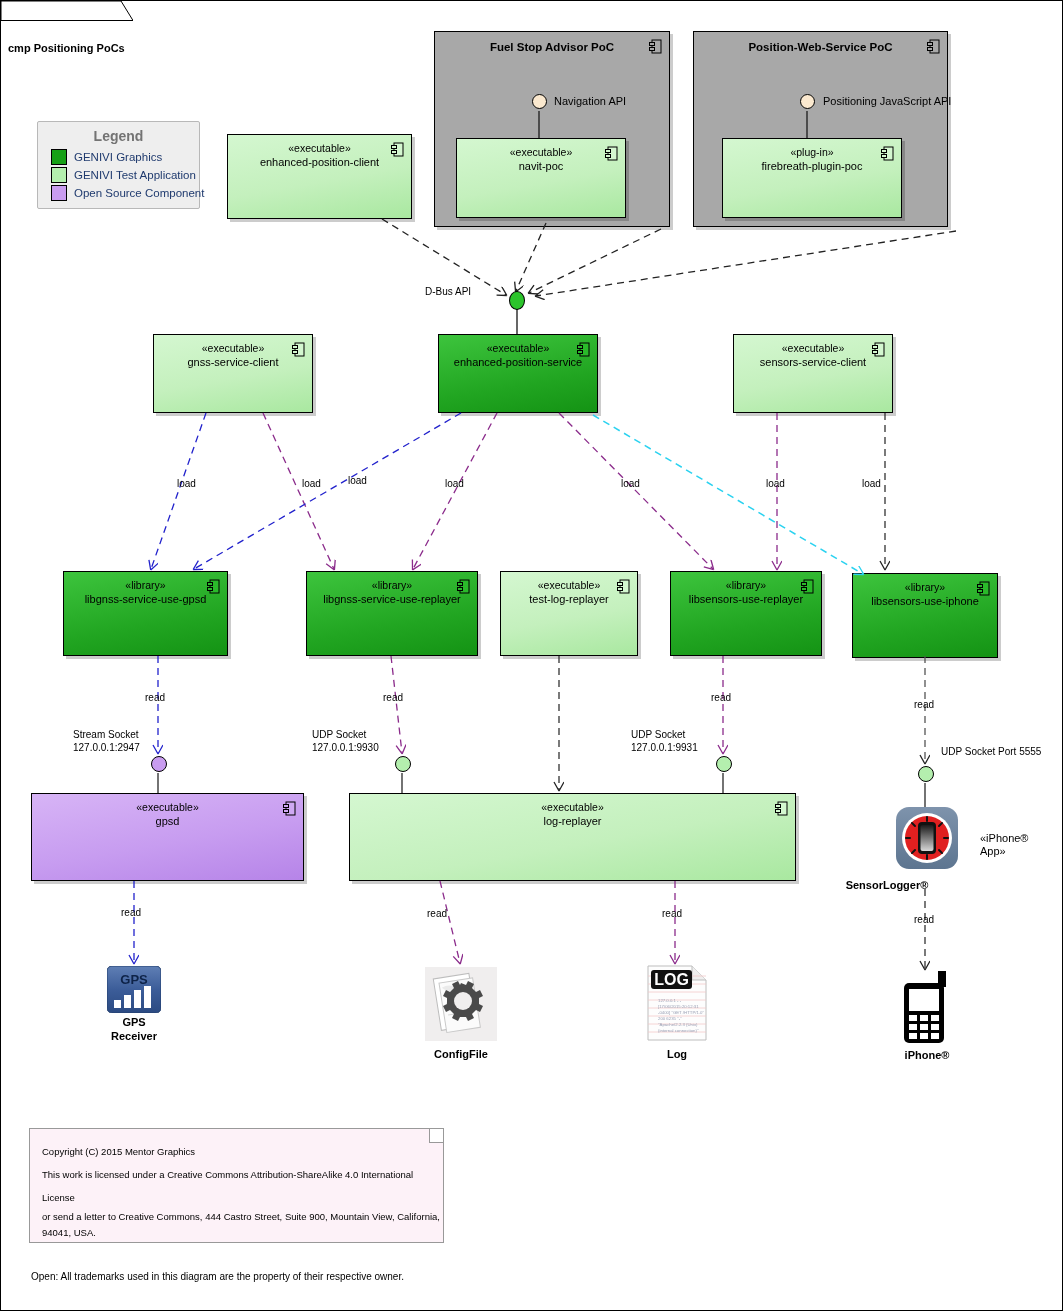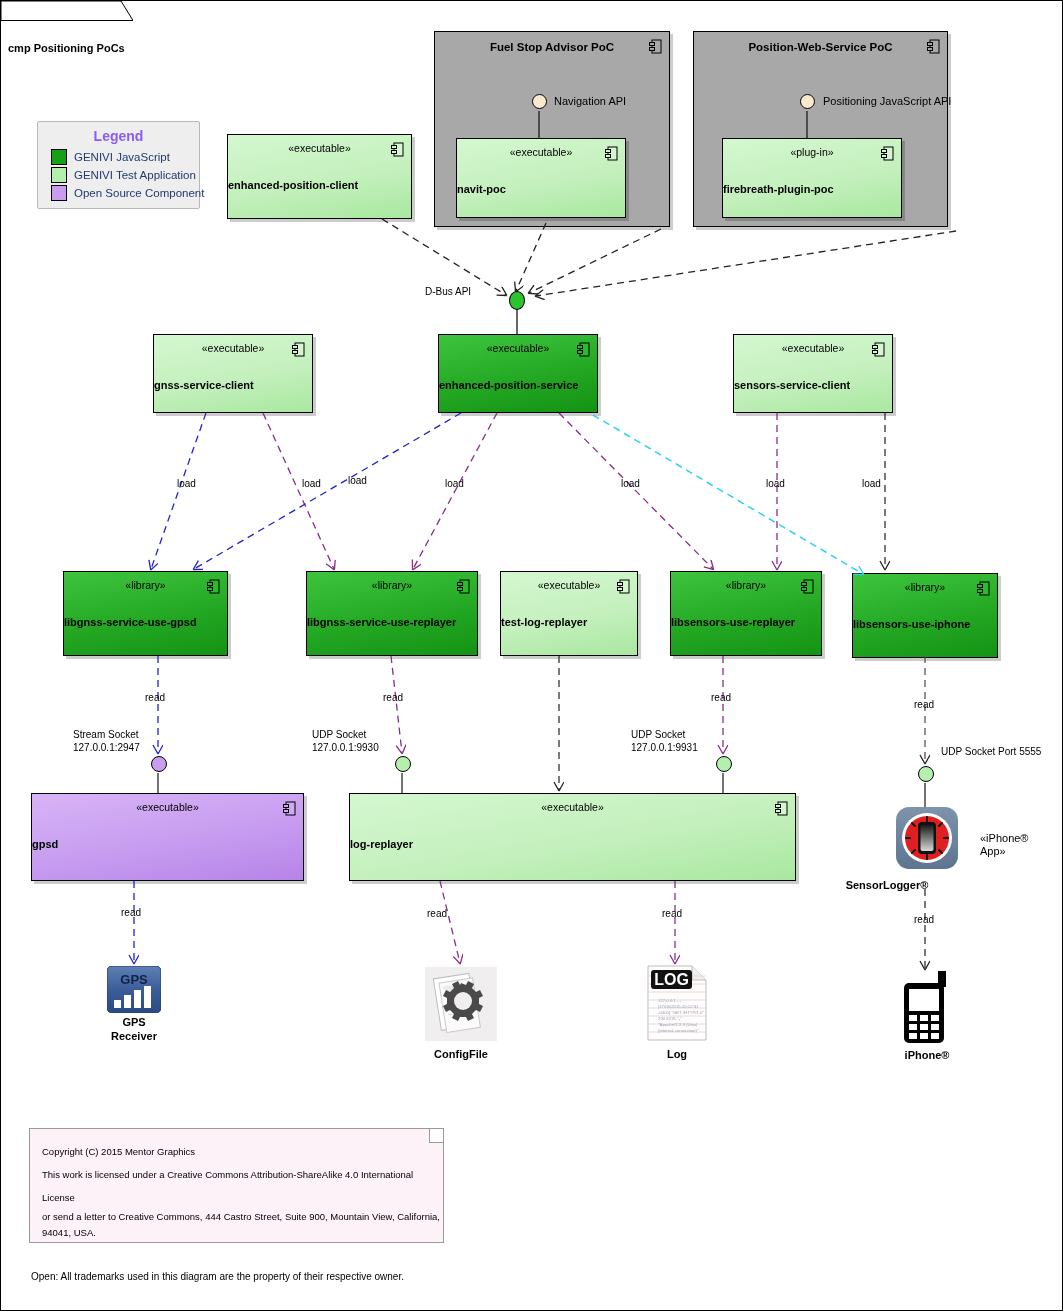--- a/index.html
+++ b/index.html
@@ -44,22 +44,22 @@
   .comp {
     border: 1px solid #000;
     position: absolute;
     box-shadow: 3px 3px 0 rgba(0,0,0,0.20);
   }
   .comp .stereo {
     text-align: center; font-size: 10.5px; color: #000;
     margin-top: 7px; line-height: 13px; white-space: nowrap;
   }
   .comp .cname {
-    font-size: 11px; font-weight: bold; color: #000;
-    line-height: 14px; white-space: nowrap; margin-top: 23px;
+    text-align: center; font-size: 11px; font-weight: normal; color: #000;
+    line-height: 14px; white-space: nowrap;
   }
   .compicon {
     position: absolute; right: 7px; top: 7px;
     width: 13px; height: 15px;
   }
   
   .fill-genivi { background: linear-gradient(170deg,#3dc43d 0%, #21a521 62%, #149314 100%); }
   .fill-test   { background: linear-gradient(170deg,#d4f7d0 0%, #c4f0bd 55%, #a9e8a0 100%); }
   .fill-oss    { background: linear-gradient(170deg,#d7b4f6 0%, #c79cf0 55%, #b684e8 100%); }
 
@@ -77,21 +77,21 @@
 
   
   #legend {
     position: absolute;
     background: #eeeeee;
     border: 1px solid #b8b8b8;
     border-radius: 2px;
   }
   #legend .ltitle {
     text-align: center; font-size: 14px; font-weight: bold;
-    color: #8b5cf6; margin-top: 6px; margin-bottom: 5px;
+    color: #737373; margin-top: 6px; margin-bottom: 5px;
   }
   #legend .lrow {
     display: flex; align-items: center;
     margin: 2px 0 2px 13px;
   }
   #legend .swatch {
     width: 16px; height: 16px; border: 1px solid #000;
     margin-right: 7px; flex: none;
   }
   #legend .ltext { font-size: 11.5px; color: #1f3a6e; white-space: nowrap; }
@@ -214,21 +214,21 @@
     <svg class="tabshape" viewBox="0 0 132 20" preserveAspectRatio="none">
       <path d="M0,0 L120,0 L132,19.5 L0,19.5 Z" fill="#ffffff" stroke="#000" stroke-width="1"></path>
     </svg>
     <div class="tablabel">cmp Positioning PoCs</div>
   </div>
 
   <div id="legend" style="left:36px; top:120px; width:163px; height:88px;">
     <div class="ltitle">Legend</div>
     <div class="lrow">
       <span class="swatch" style="background:#16a016"></span>
-      <span class="ltext">GENIVI JavaScript</span>
+      <span class="ltext">GENIVI Graphics</span>
     </div>
     <div class="lrow">
       <span class="swatch" style="background:#b4efae"></span>
       <span class="ltext">GENIVI Test Application</span>
     </div>
     <div class="lrow">
       <span class="swatch" style="background:#c99cf0"></span>
       <span class="ltext">Open Source Component</span>
     </div>
   </div>

